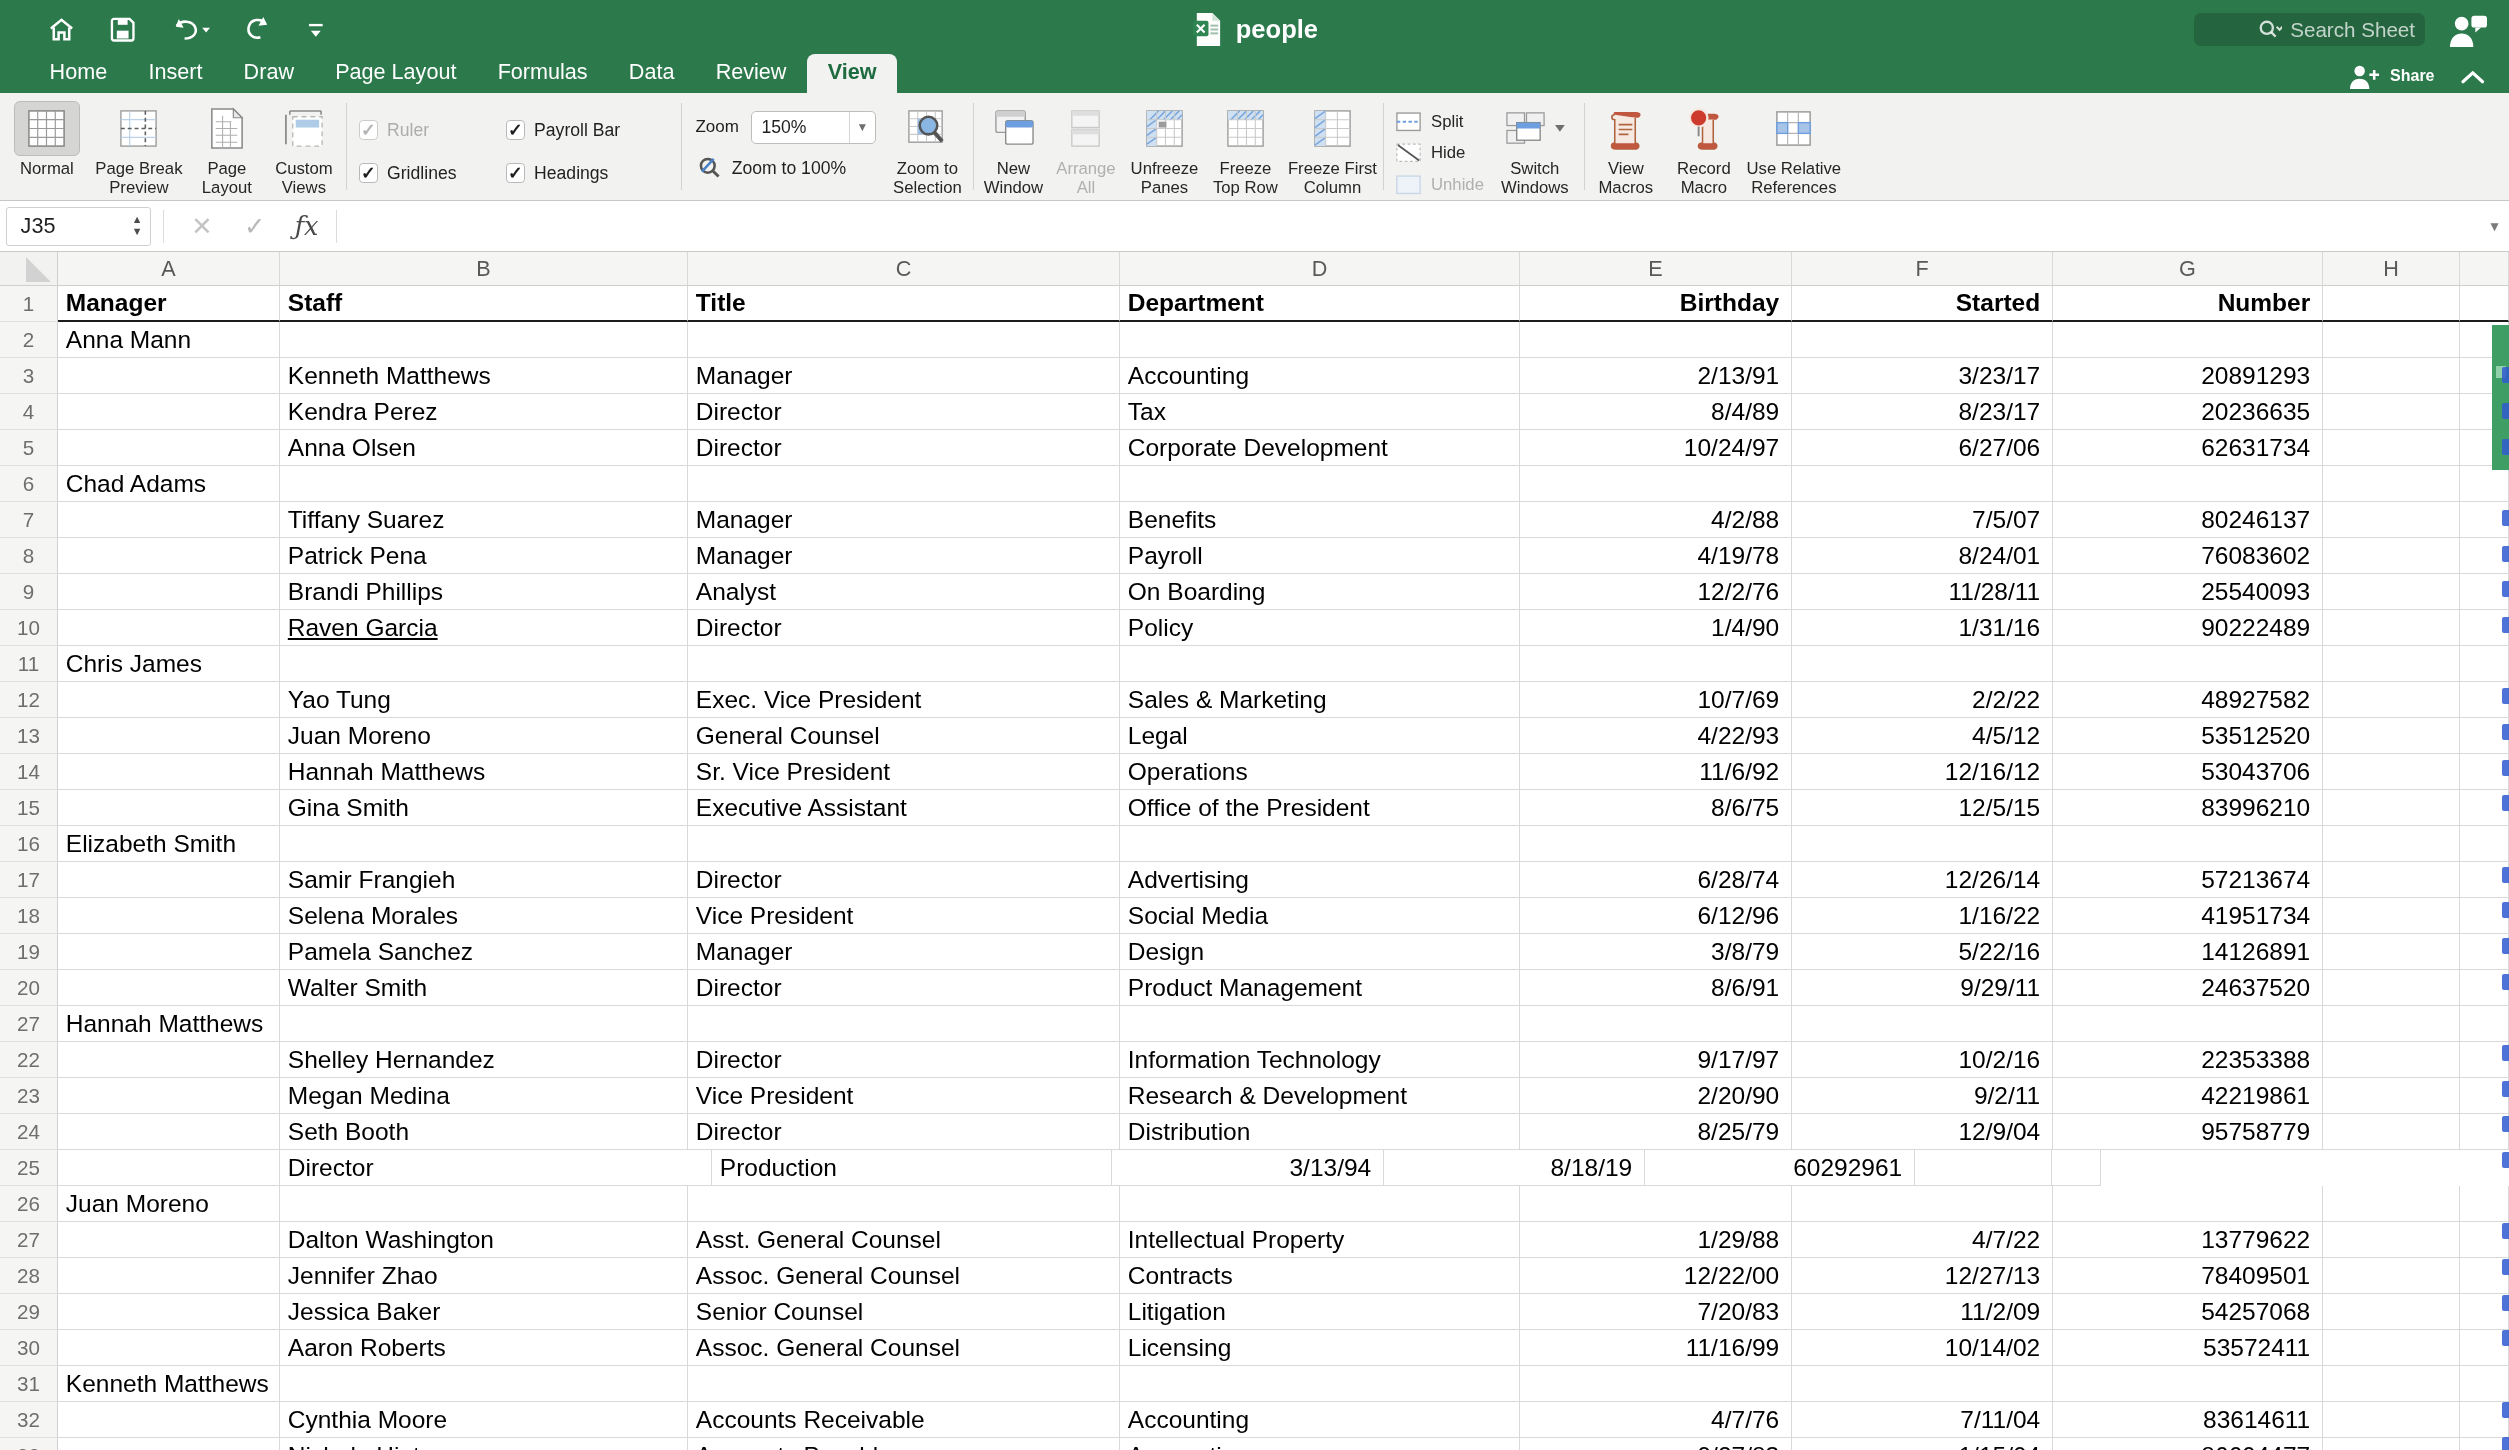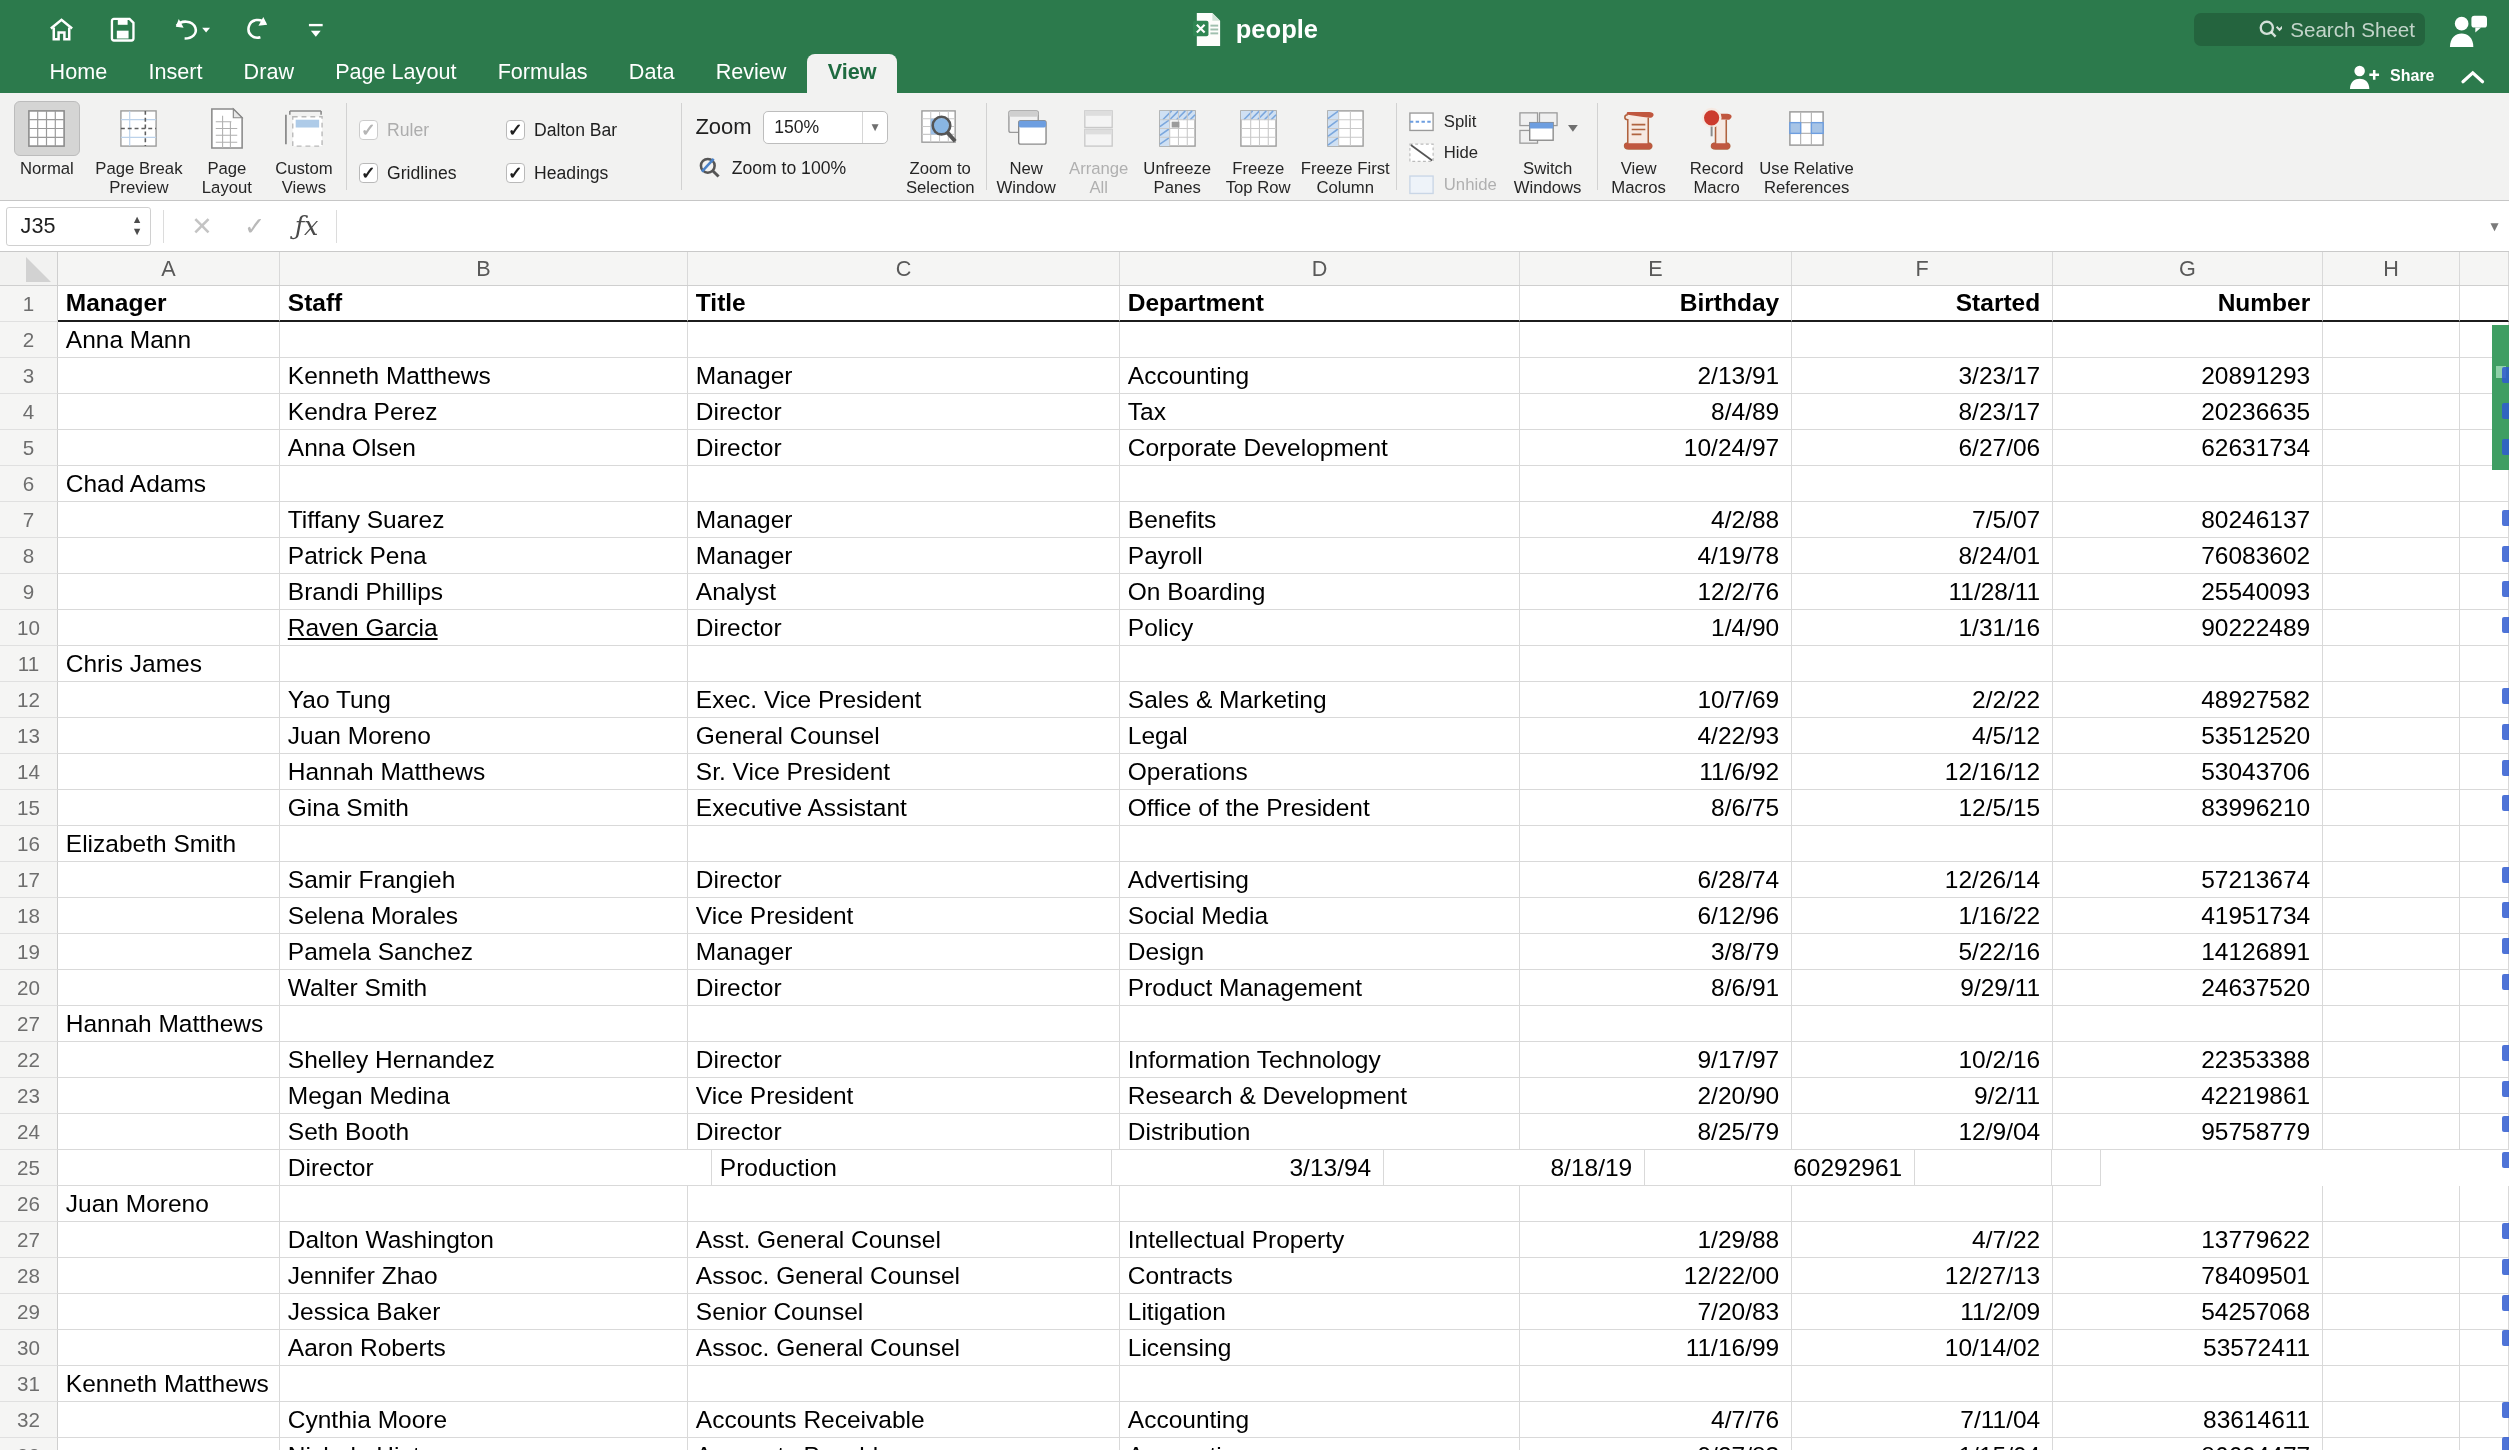--- a/index.html
+++ b/index.html
@@ -34,21 +34,21 @@
   .rbtn .lbl { font-size:16.7px; color:#262626; text-align:center; line-height:19.6px; margin-top:2.9px; }
   .rbtn.disabled .lbl { color:#b0b0b0; }
   .chkgrid { display:grid; grid-template-columns:147px 167px; grid-template-rows:43px 43px; align-items:center; padding:7.8px 5.9px 0 9.8px; }
   .chk { display:flex; align-items:center; gap:8.8px; }
   .chk .box { width:19.6px; height:19.6px; background:#fff; border:1px solid #b9b9b9; border-radius:3.9px; display:flex; align-items:center; justify-content:center; font-size:17.6px; color:#1f1f1f; font-weight:bold; }
   .chk .clabel { font-size:17.6px; color:#1f1f1f; }
   .chk.disabled .clabel { color:#adadad; }
   .chk.disabled .box { color:#b5b5b5; border-color:#cccccc; }
   .zoomgrp { display:flex; flex-direction:column; padding:9.8px 7.8px 0 11.8px; gap:11.8px; }
   .zoomrow1 { display:flex; align-items:center; gap:11.8px; }
-  .zoomlabel { font-size:22px; color:#1f1f1f; }
+  .zoomlabel { font-size:17px; color:#1f1f1f; }
   .zoomselect { width:125px; height:33px; background:#fff; border:1px solid #bdbdbd; border-radius:4.9px; display:flex; align-items:center; }
   .zoomselect .val { flex:1; font-size:17.6px; color:#1f1f1f; padding-left:9.8px; }
   .zoomselect .car { width:25.5px; border-left:1px solid #d6d6d6; align-self:stretch; display:flex; align-items:center; justify-content:center; color:#6f6f6f; font-size:11.8px; }
   .zoom100 { display:flex; align-items:center; gap:8.8px; font-size:17.6px; color:#1f1f1f; padding-left:2px; }
   .minirow { display:flex; flex-direction:column; gap:4.9px; padding:7.8px 3.9px 0 7.8px; }
   .minibtn { display:flex; align-items:center; gap:7.8px; font-size:16.7px; color:#262626; height:26.5px; }
   .minibtn.disabled { color:#b0b0b0; }
 
   
   .fbar { height:51px; background:#fff; border-bottom:1px solid #c9c9c9; display:flex; align-items:center; position:relative; }
@@ -240,21 +240,21 @@
   <div class="rdivider"></div>
 
   <div class="rgroup">
     <div class="chkgrid">
       <div class="chk disabled">
         <span class="box">✓</span>
         <span class="clabel">Ruler</span>
       </div>
       <div class="chk">
         <span class="box">✓</span>
-        <span class="clabel">Dalton Bar</span>
+        <span class="clabel">Payroll Bar</span>
       </div>
       <div class="chk">
         <span class="box">✓</span>
         <span class="clabel">Gridlines</span>
       </div>
       <div class="chk">
         <span class="box">✓</span>
         <span class="clabel">Headings</span>
       </div>
     </div>

